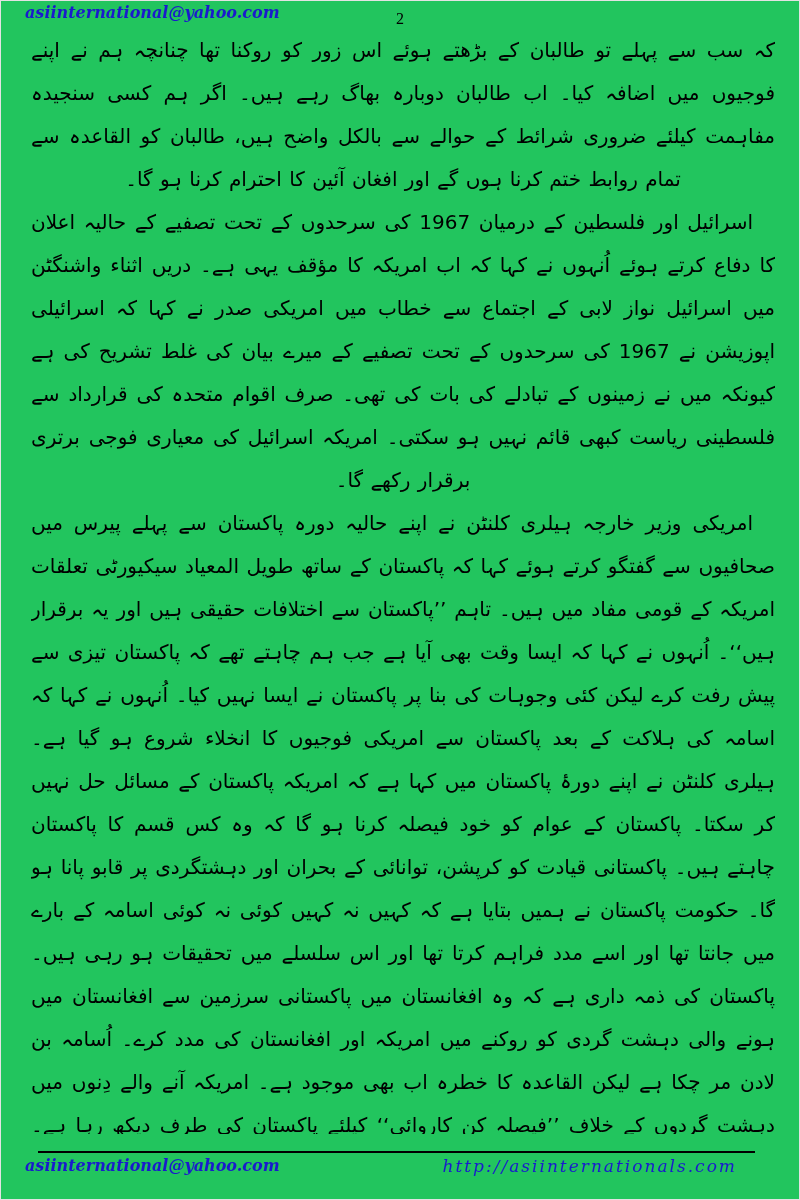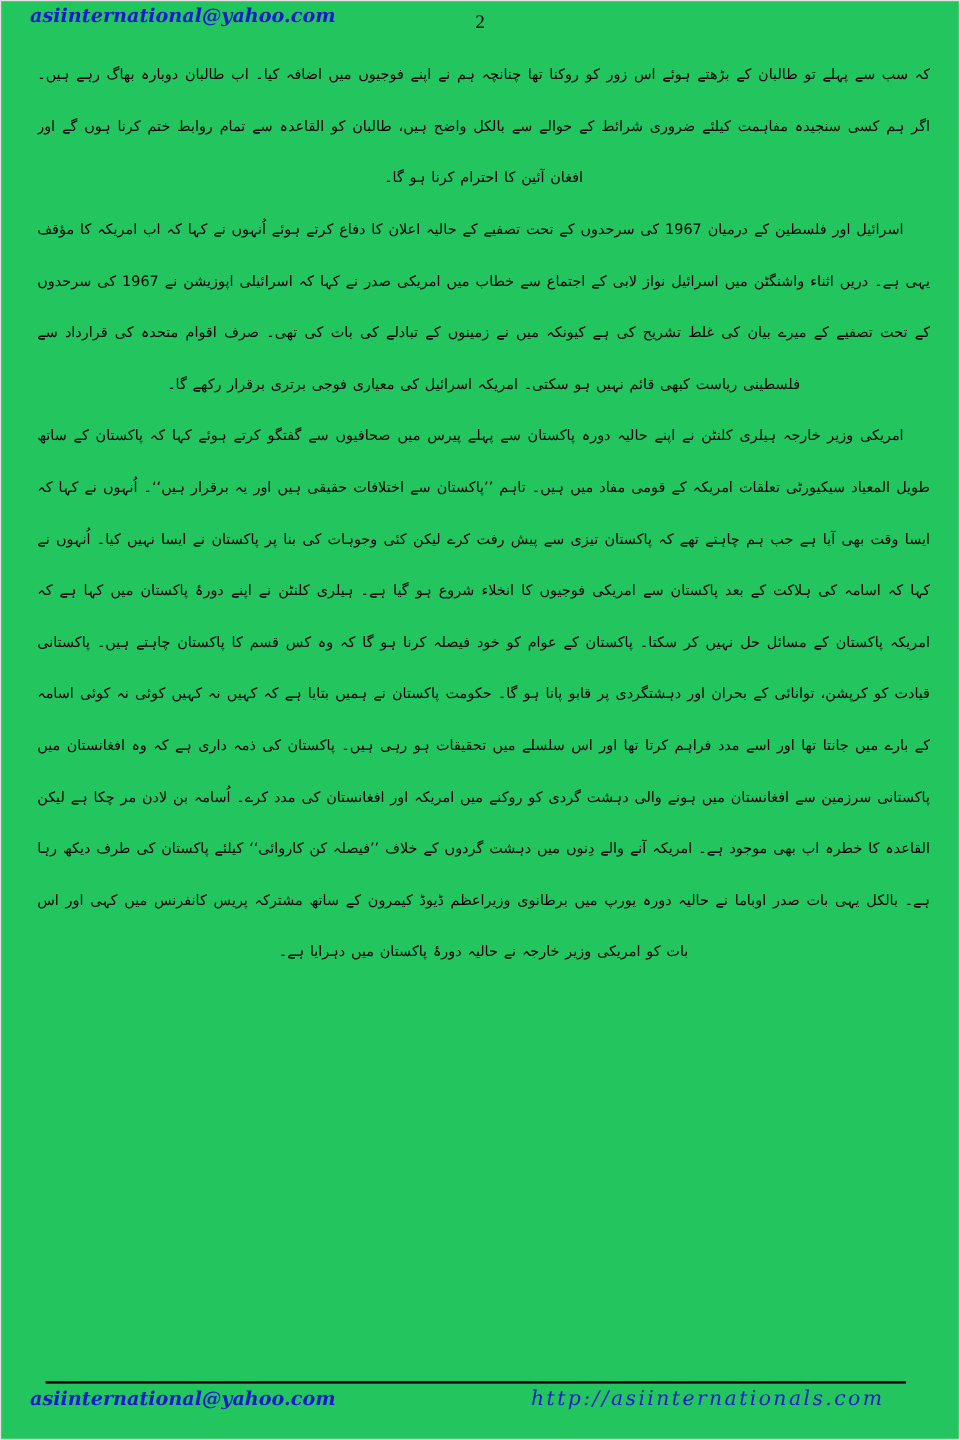--- a/index.html
+++ b/index.html
@@ -35,28 +35,28 @@
     top: 9px;
     left: 0;
     right: 0;
     text-align: center;
     font-family: "Liberation Serif", serif;
     font-size: 16px;
     color: #000;
   }
   .doc-body {
     position: absolute;
-    top: 40px;
+    top: 28px;
     left: 30px;
     right: 24px;
     height: 1105px;
     overflow: hidden;
     direction: rtl;
     text-align: justify;
-    font-size: 12px;
+    font-size: 20px;
     line-height: 43px;
     word-spacing: 1px;
   }
   .doc-body p {
     margin: 0;
     padding: 0;
     text-indent: 22px;
     text-align-last: center;
   }
   .doc-body p.no-indent {

